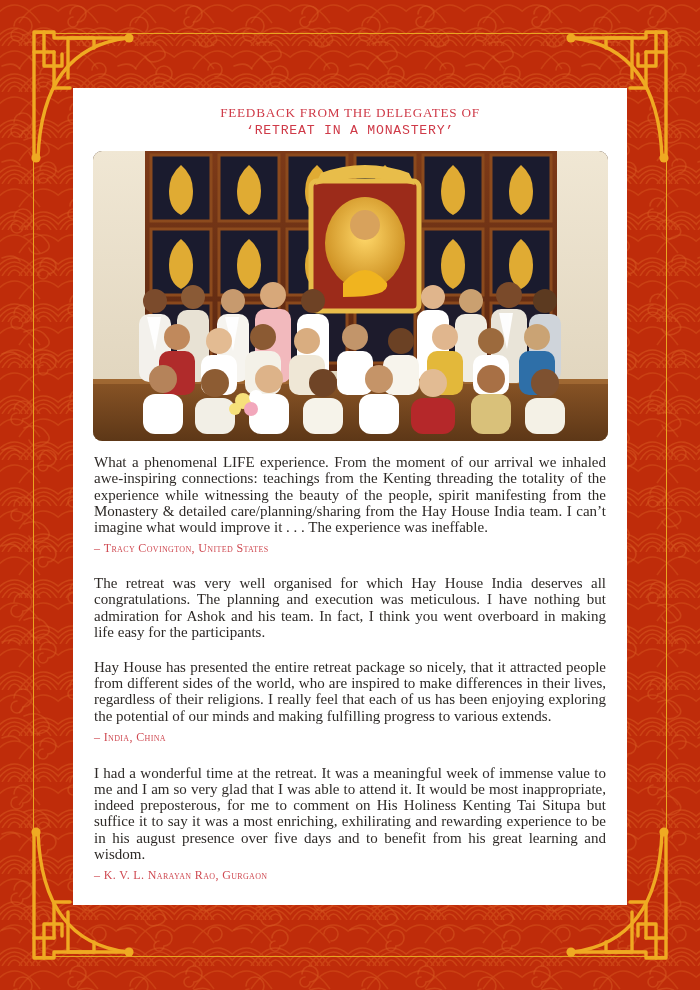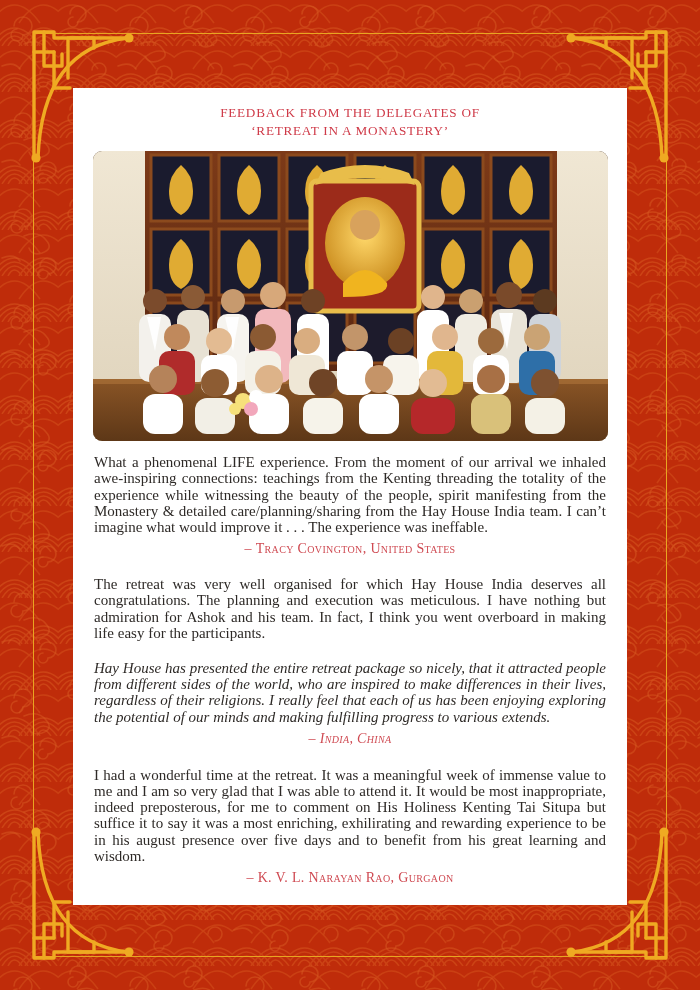--- a/index.html
+++ b/index.html
@@ -75,21 +75,21 @@
     color: #cf3a48;
     font-size: 13.2px;
     letter-spacing: 0.75px;
     line-height: 1.33;
     font-variant: small-caps;
     text-transform: uppercase;
     margin: 0 0 12px 0;
     font-weight: 400;
   }
   .heading .l1 { display: block; }
-  .heading .l2 { display: block; }
+  .heading .l2 { display: block; font-family: Liberation Mono, monospace; }
 
   
   .photo {
     position: relative;
     width: 515px;
     height: 290px;
     margin: 0 auto 13px auto;
     border-radius: 9px;
     overflow: hidden;
     background: #3a2414;
@@ -102,31 +102,31 @@
   .quote-text {
     font-size: 15px;
     line-height: 16.2px;
     color: #2e2a27;
     text-align: justify;
     text-justify: inter-word;
     margin: 0;
   }
   .quote-attr {
     display: block;
-    text-align: center;
+    text-align: left;
     color: #cf4a52;
-    font-size: 14px;
+    font-size: 12px;
     font-variant: small-caps;
     letter-spacing: 0.35px;
     margin-top: 6px;
   }
   .quote-attr .dash { font-variant: normal; }
   .q1 { margin-bottom: 19px; }
   .q2 { margin-bottom: 19px; }
-  .q3 { margin-bottom: 20px; font-style: italic; }
+  .q3 { margin-bottom: 20px; }
 </style>
 </head>
 <body>
 
 <div class="page">
 
   <div class="bg-base"></div>
 
   <svg class="bg-waves" viewBox="0 0 700 990" preserveAspectRatio="none" aria-hidden="true">
     <defs>

